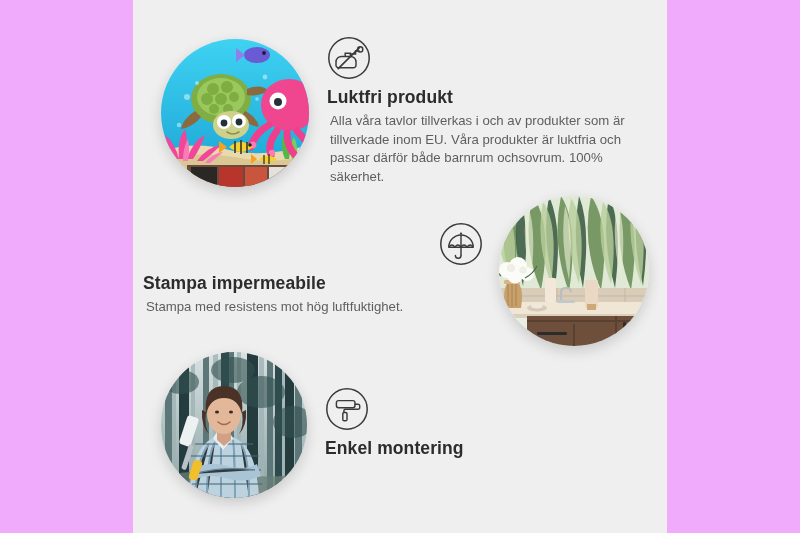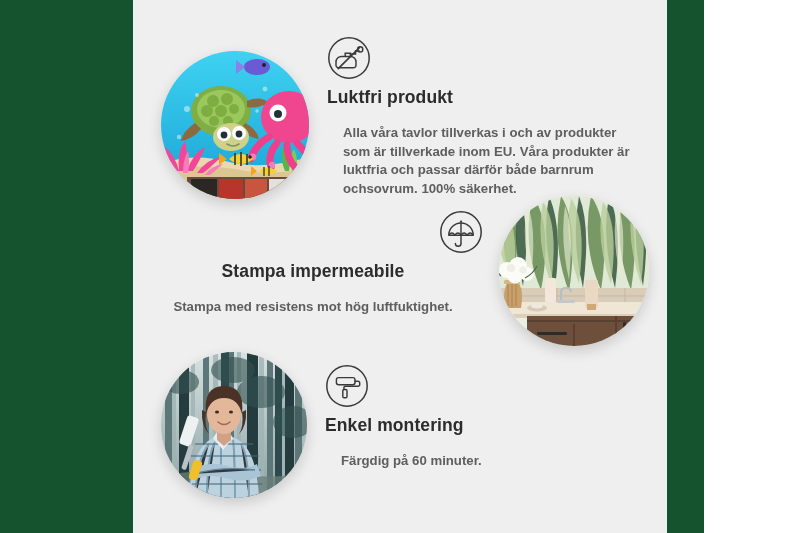--- a/index.html
+++ b/index.html
@@ -1,46 +1,46 @@
 <!DOCTYPE html>
 <html><head>
 <meta charset="utf-8">
 <style>
   html,body{margin:0;padding:0;}
   body{
     width:800px;height:533px;background:#ffffff;
     font-family:"Liberation Sans","DejaVu Sans",sans-serif;
     overflow:hidden;
   }
-  .page{position:relative;width:704px;height:533px;background:#14532d;}
+  .page{position:relative;width:800px;height:533px;background:#f0abfc;}
   .stage{
     position:absolute;left:133px;top:0;width:534px;height:533px;
     background:#f0efef;overflow:hidden;
   }
 
   
   .feature{position:absolute;display:flex;align-items:center;}
   .feature.r1{left:28px;  top:36px;  width:500px;}
   .feature.r2{left:10px;  top:196px; width:520px;}
   .feature.r3{left:28px;  top:352px; width:500px;}
 
   .txtblock{flex:0 0 auto;}
   .txtblock.left{text-align:left;}
-  .txtblock.right{text-align:center;}
+  .txtblock.right{text-align:left;}
 
   .ficon{width:44px;height:44px;display:block;}
   .txtblock.right .ficon{margin-left:auto;}
 
   .fheading{
     font-size:17.5px;font-weight:700;color:#2c2c2c;
     letter-spacing:.1px;margin:7px 0 4px 0;line-height:1.2;
   }
   .fbody{
-    font-size:13.2px;color:#5e5e5e;line-height:1.42;margin:16px;
-    font-weight:700;
+    font-size:13.2px;color:#5e5e5e;line-height:1.42;margin:3px;
+    font-weight:400;
   }
 
   
   .circle{
     flex:0 0 auto;border-radius:50%;overflow:hidden;position:relative;
     box-shadow:0 5px 14px rgba(0,0,0,.16);
   }
   .c1{width:148px;height:148px;}
   .c2{width:150px;height:150px;}
   .c3{width:146px;height:146px;}
@@ -405,18 +405,17 @@
       <div class="txtblock left">
         <span class="ficon">
           <svg viewBox="0 0 44 44" aria-hidden="true">
             <circle cx="22" cy="22" r="20.2" fill="none" stroke="#3a3a3a" stroke-width="1.5"></circle>
             <rect x="11.4" y="13.6" width="18.6" height="7.2" rx="2.2" fill="none" stroke="#3a3a3a" stroke-width="1.45"></rect>
             <path d="M30 17.2 h3.1 a1.6 1.6 0 0 1 1.6 1.6 v1.9 a1.6 1.6 0 0 1 -1.6 1.6 h-12.7 a1.5 1.5 0 0 0 -1.5 1.5 v1.6" fill="none" stroke="#3a3a3a" stroke-width="1.45" stroke-linecap="round" stroke-linejoin="round"></path>
             <rect x="17.8" y="25.4" width="4.2" height="8.4" rx="1.3" fill="none" stroke="#3a3a3a" stroke-width="1.45"></rect>
           </svg>
         </span>
         <div class="fheading">Enkel montering</div>
-        <p class="fbody">Färgdig på 60 minuter.</p>
       </div>
     </div>
 
   </div>
 </div>
 
 </body></html>

